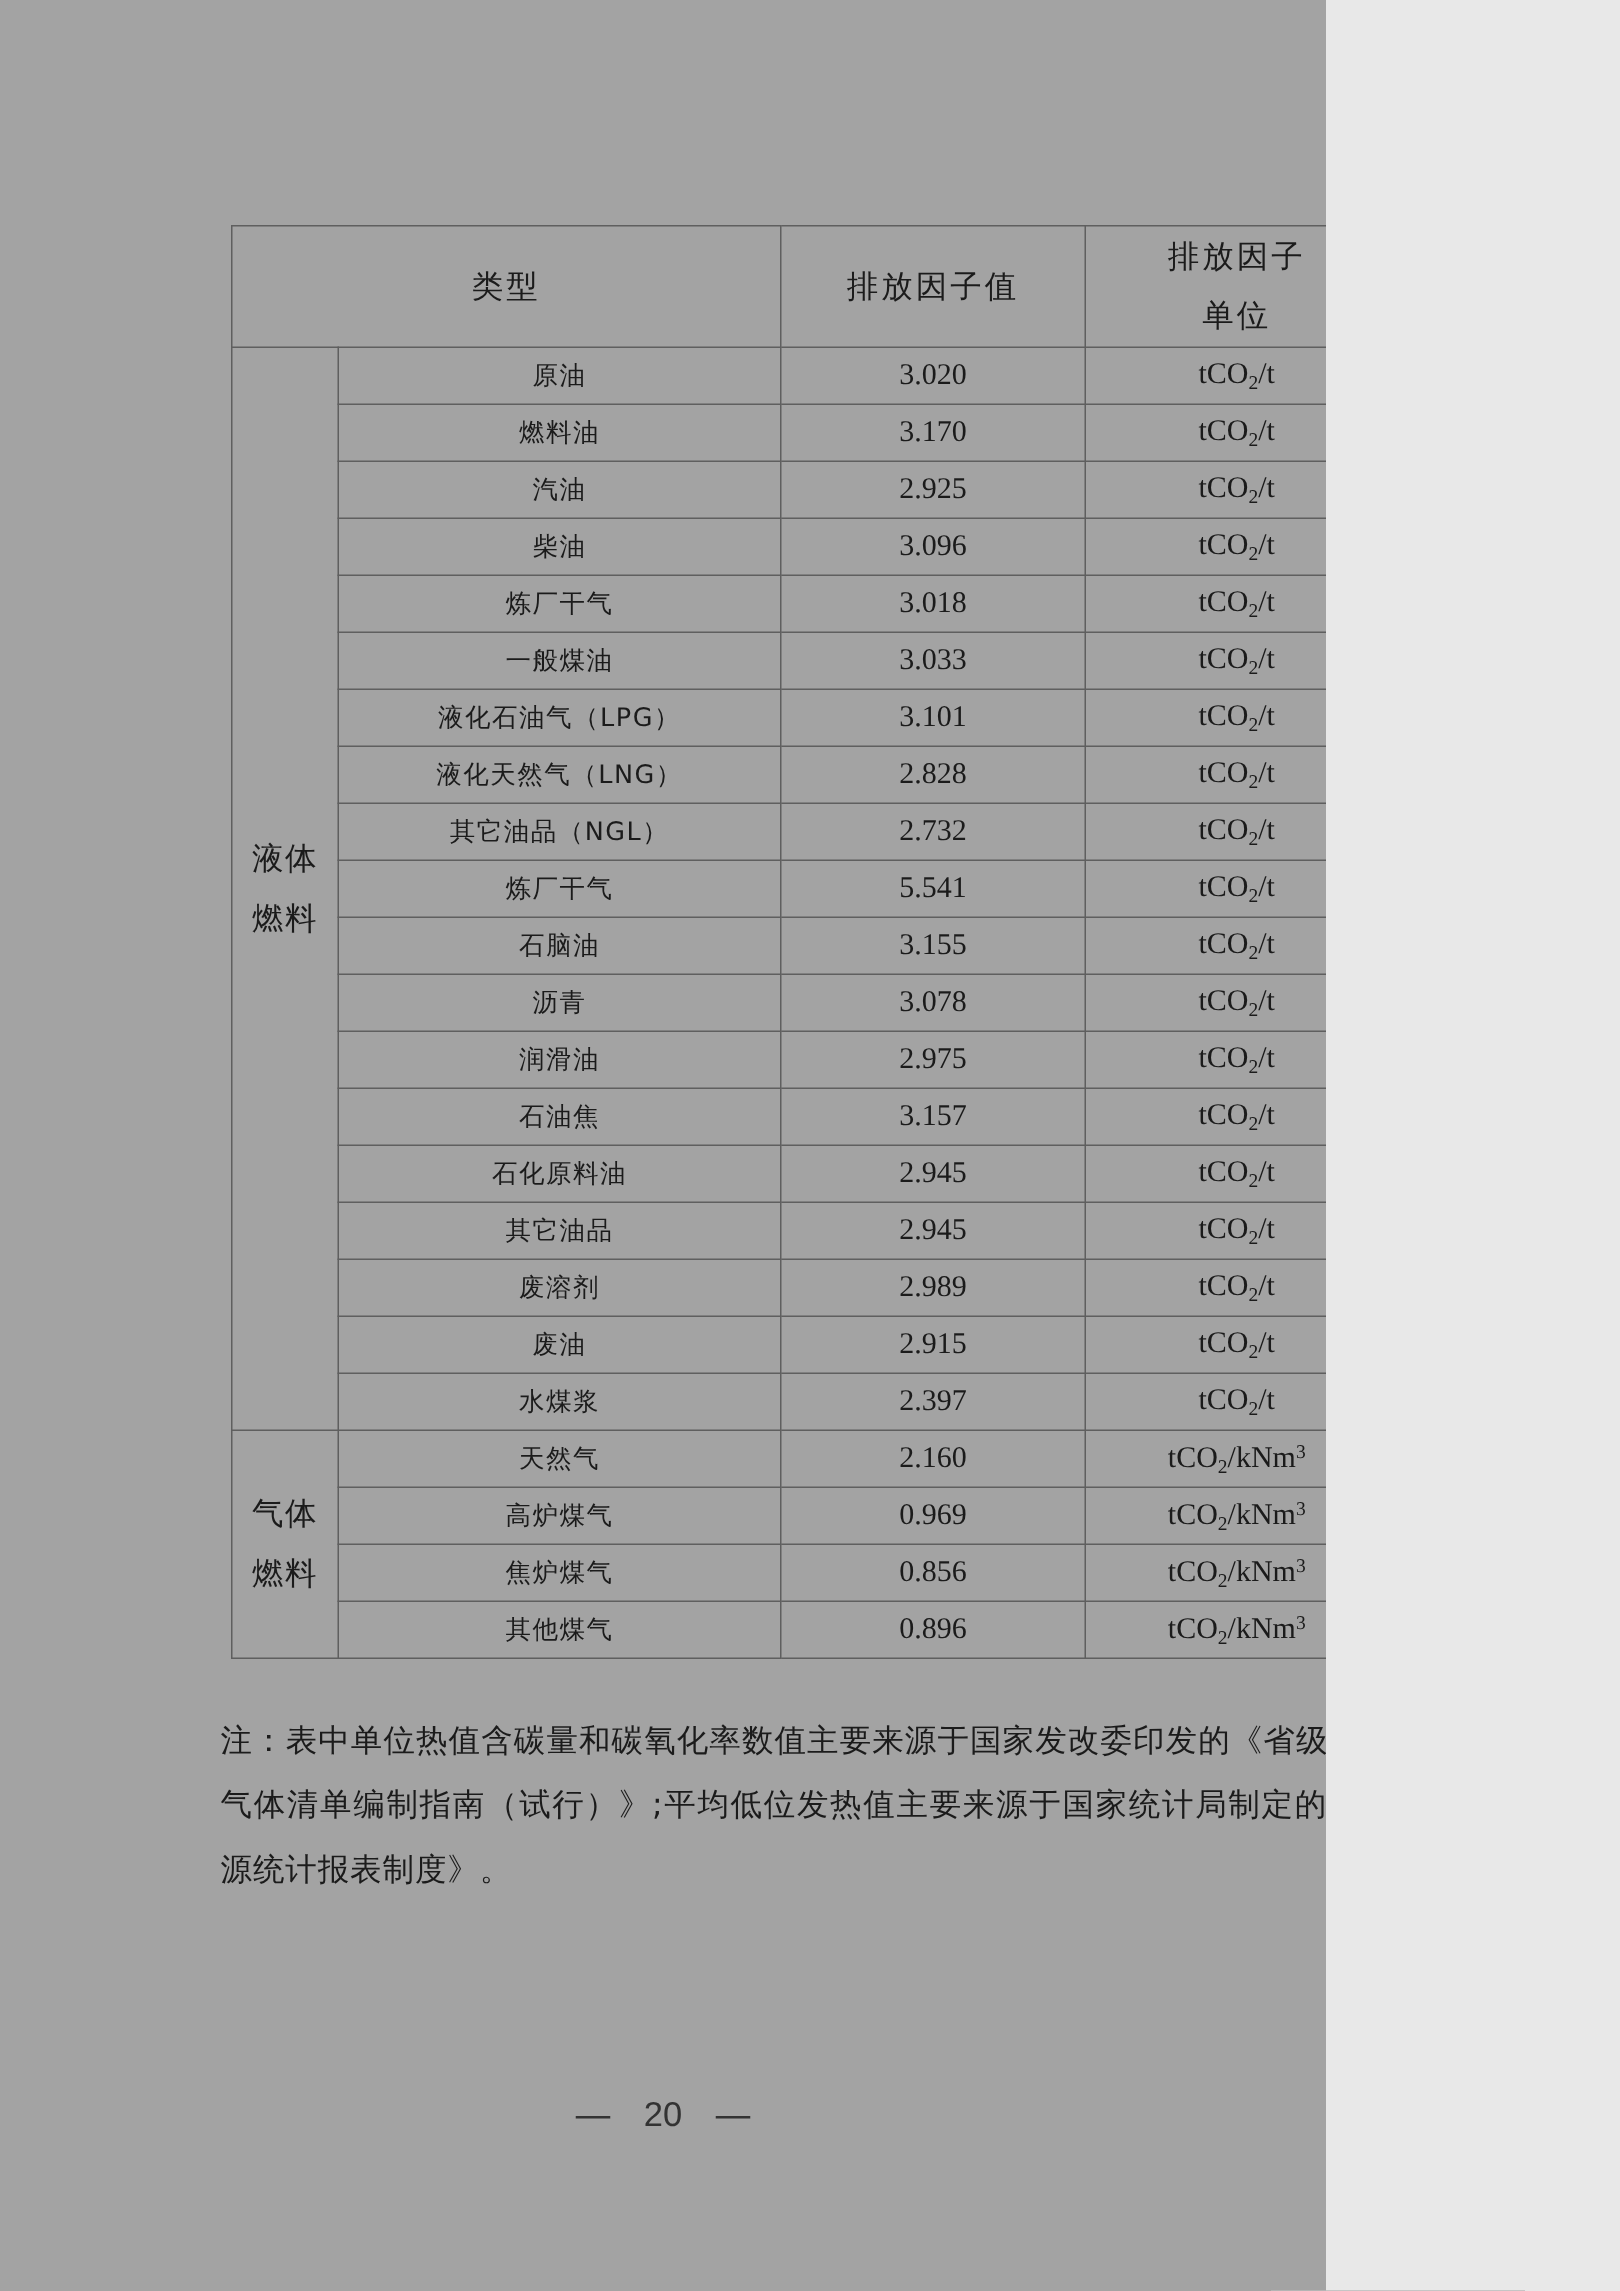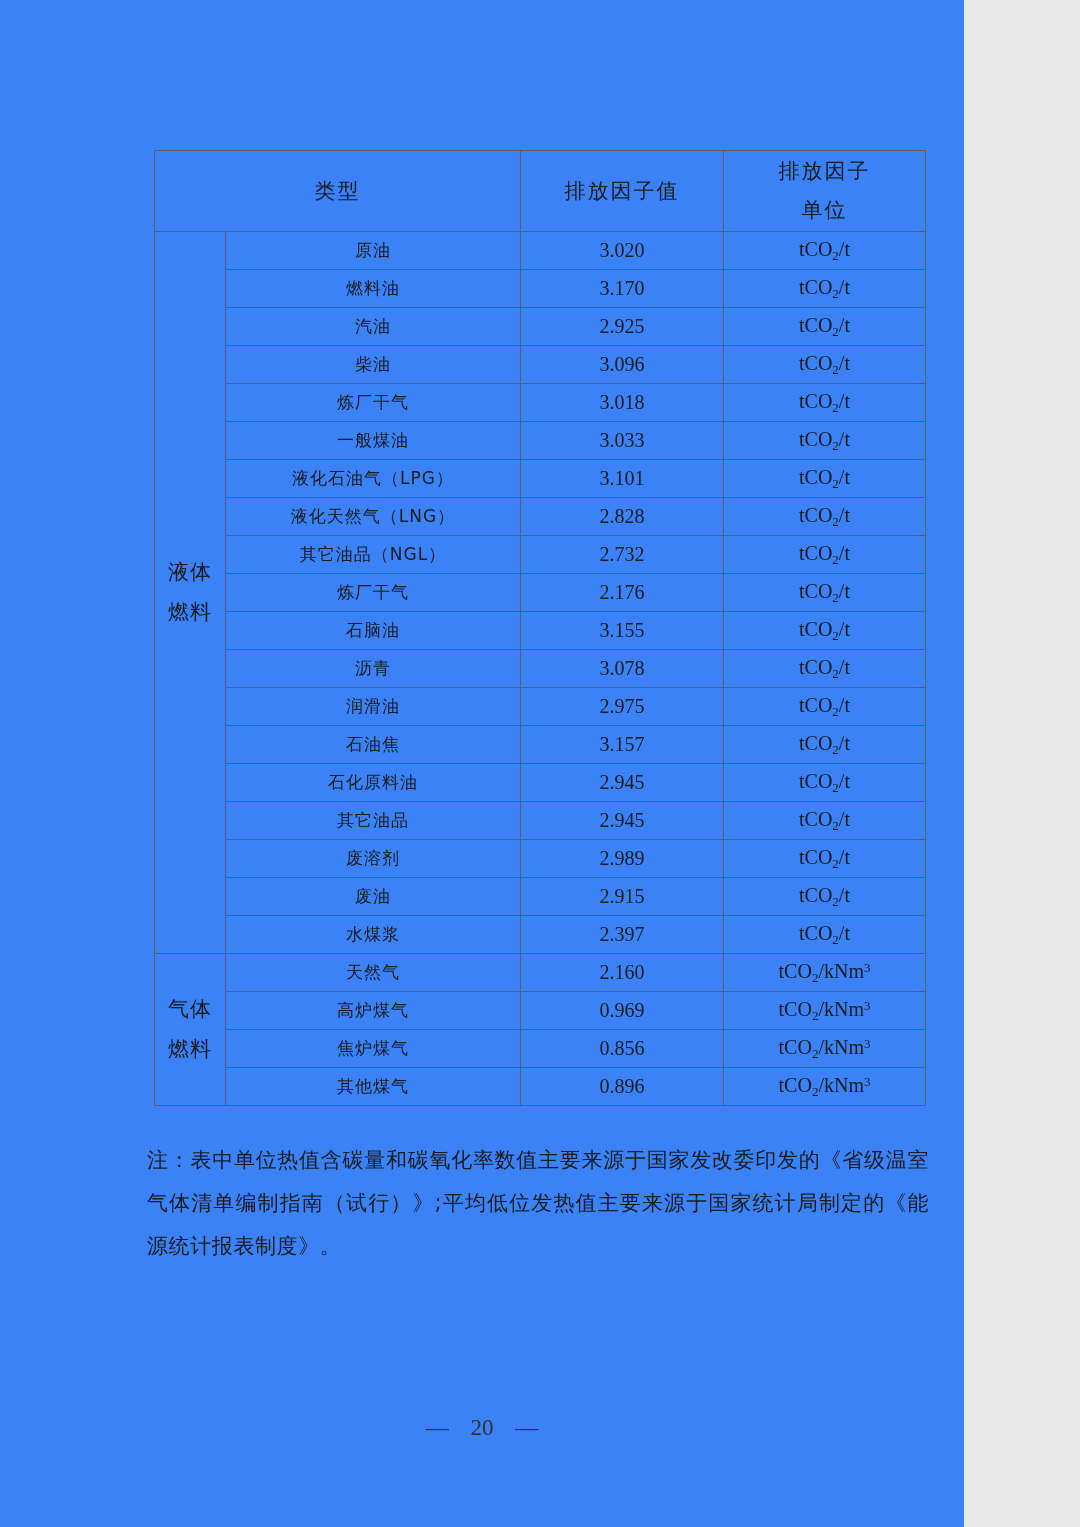--- a/index.html
+++ b/index.html
@@ -1,21 +1,21 @@
 <!DOCTYPE html>
 <html><head>
 <meta charset="utf-8">
 <style>
   * { margin: 0; padding: 0; box-sizing: border-box; }
   body { background: #e8e8e8; font-family: "DejaVu Sans", "Liberation Sans", sans-serif; }
   .page {
     position: relative;
-    width: 964px;
+    width: 884px;
     height: 1527px;
-    background: #3b82f6;
+    background: #a3a3a3;
     color: #1b1b1b;
     overflow: hidden;
   }
   table.fuel-table {
     position: absolute;
     left: 154px;
     top: 150px;
     border-collapse: collapse;
     table-layout: fixed;
     width: 771px;
@@ -65,25 +65,24 @@
     line-height: 43px;
     letter-spacing: 0.6px;
     text-align: justify;
   }
   .footer {
     position: absolute;
     left: 0;
     top: 1396px;
     width: 100%;
     text-align: center;
-    font-family: Liberation Serif, serif;
+    font-family: Liberation Sans, sans-serif;
     font-size: 23px;
     color: #333333;
     word-spacing: 16px;
-    margin-top: 19px;
   }
 </style>
 </head>
 <body>
 
 <div class="page">
 
   <table class="fuel-table">
     <colgroup>
       <col class="col-group">
@@ -141,21 +140,21 @@
           <td class="value-cell">2.828</td>
           <td class="unit-cell">tCO<sub class="u2">2</sub>/t</td>
         </tr>
         <tr>
           <td class="name-cell">其它油品（NGL）</td>
           <td class="value-cell">2.732</td>
           <td class="unit-cell">tCO<sub class="u2">2</sub>/t</td>
         </tr>
         <tr>
           <td class="name-cell">炼厂干气</td>
-          <td class="value-cell">2.176</td>
+          <td class="value-cell">5.541</td>
           <td class="unit-cell">tCO<sub class="u2">2</sub>/t</td>
         </tr>
         <tr>
           <td class="name-cell">石脑油</td>
           <td class="value-cell">3.155</td>
           <td class="unit-cell">tCO<sub class="u2">2</sub>/t</td>
         </tr>
         <tr>
           <td class="name-cell">沥青</td>
           <td class="value-cell">3.078</td>

